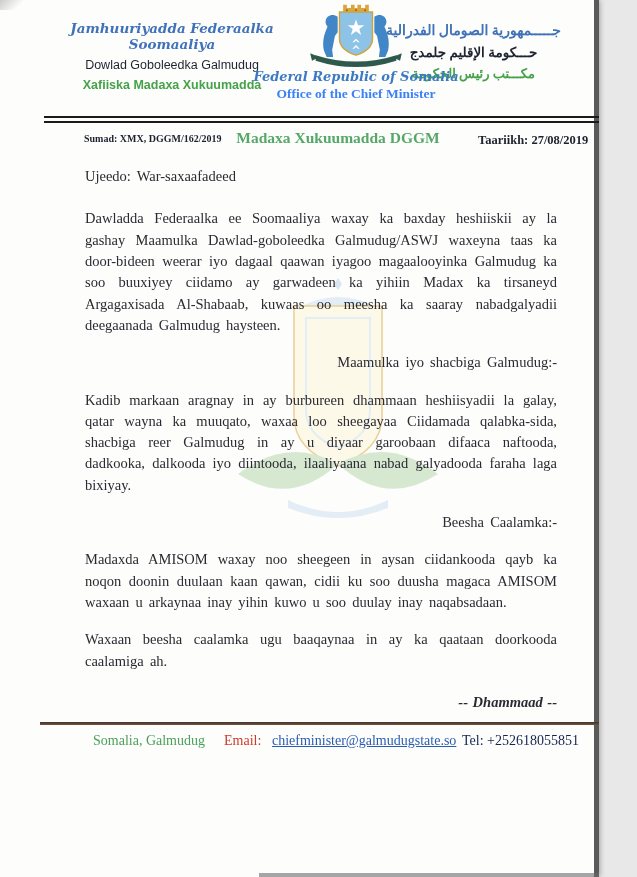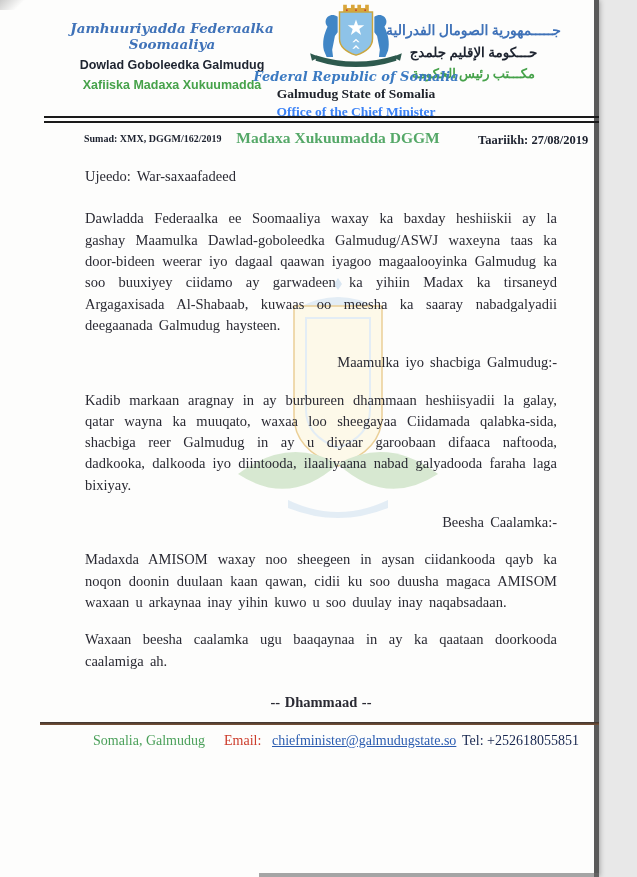--- a/index.html
+++ b/index.html
@@ -9,21 +9,21 @@
     box-shadow:0 0 6px rgba(0,0,0,.4);
   }
   
   .scan-edge-right{position:absolute;right:0;top:0;width:5px;height:100%;background:#3c3c3c;opacity:.85;}
   .scan-edge-bottom{position:absolute;right:0;bottom:0;width:340px;height:4px;background:#6a6a6a;opacity:.6;}
   .scan-corner{position:absolute;left:0;top:0;width:26px;height:10px;background:linear-gradient(135deg,#9a9a9a,transparent 70%);opacity:.5;}
 
   
   .hdr-left{position:absolute;left:52px;top:20px;width:240px;text-align:center;}
   .hdr-left .l1{font-family:"DejaVu Serif",serif;font-style:italic;font-weight:bold;font-size:13.5px;color:#3f72b8;}
-  .hdr-left .l2{font-family:"Liberation Sans",sans-serif;font-weight:bold;font-size:12.5px;color:#1e2430;margin-top:6px;}
+  .hdr-left .l2{font-family:"Liberation Sans",sans-serif;font-weight:normal;font-size:12.5px;color:#1e2430;margin-top:6px;}
   .hdr-left .l3{font-family:"Liberation Sans",sans-serif;font-weight:bold;font-size:12.5px;color:#46a24a;margin-top:6px;}
 
   .hdr-right{position:absolute;right:18px;top:22px;width:215px;text-align:center;direction:rtl;}
   .hdr-right .l1{font-size:14px;font-weight:bold;color:#3f72b8;}
   .hdr-right .l2{font-size:13.5px;font-weight:bold;color:#1e2430;margin-top:5px;}
   .hdr-right .l3{font-size:13px;font-weight:bold;color:#46a24a;margin-top:5px;}
 
   .emblem{position:absolute;left:300px;top:2px;width:112px;height:66px;}
   .hdr-center{position:absolute;left:238px;top:69px;width:236px;text-align:center;}
   .hdr-center .l1{font-family:"DejaVu Serif",serif;font-style:italic;font-weight:bold;font-size:13px;color:#3b7ac2;}
@@ -39,21 +39,21 @@
   .ref-date{position:absolute;left:478px;top:6px;font-size:12.5px;font-weight:bold;color:#1c212e;}
 
   
   .watermark{position:absolute;left:228px;top:278px;width:220px;height:250px;opacity:.55;z-index:0;}
 
   
   .body-text{position:absolute;left:85px;top:166px;width:472px;z-index:1;font-size:14.5px;line-height:1.47;color:#2a2a33;}
   .body-text p{margin:0 0 16px 0;text-align:justify;word-spacing:2.5px;}
   .body-text p.subject{margin-bottom:21px;text-align:left;}
   .body-text p.heading{text-align:right;margin-bottom:16px;}
-  .body-text p.closing{text-align:center;font-weight:bold;margin-top:20px;word-spacing:1px;}
+  .body-text p.closing{text-align:right;font-weight:bold;font-style:italic;margin-top:20px;word-spacing:1px;}
 
   
   .footer-rule{position:absolute;left:40px;top:722px;width:562px;height:3px;
     background:linear-gradient(#3c3430,#7b5236);}
   .footer-row{position:absolute;left:0;top:733px;width:637px;height:24px;font-size:14px;}
   .f-loc{position:absolute;left:93px;color:#4ba05a;}
   .f-email-label{position:absolute;left:224px;color:#cc3b2a;}
   .f-email{position:absolute;left:272px;color:#2a5cb0;text-decoration:underline;cursor:pointer;}
   .f-tel{position:absolute;left:462px;color:#16254e;}
 </style>
@@ -103,21 +103,20 @@
     <path d="M56,44 l4,-4 4,4 -2,0 -2,-2 -2,2 z" fill="#ffffff"></path>
     <path d="M56,51 l4,-4 4,4 -2,0 -2,-2 -2,2 z" fill="#ffffff"></path>
 
     <path d="M16,58 Q60,72 104,58 L104,64 Q60,78 16,64 Z" fill="#2e5a4e"></path>
     <path d="M10,56 l10,4 -8,4 z" fill="#2e5a4e"></path>
     <path d="M110,56 l-10,4 8,4 z" fill="#2e5a4e"></path>
   </svg>
 
   <div class="hdr-center">
     <div class="l1">Federal Republic of Somalia</div>
-    <div class="l2">Galmudug State of Somalia</div>
     <div class="l3">Office of the Chief Minister</div>
   </div>
 
   <div class="rule-double"></div>
 
   <div class="ref-row">
     <span class="ref-sumad">Sumad: XMX, DGGM/162/2019</span>
     <span class="ref-center">Madaxa Xukuumadda DGGM</span>
     <span class="ref-date">Taariikh: 27/08/2019</span>
   </div>

